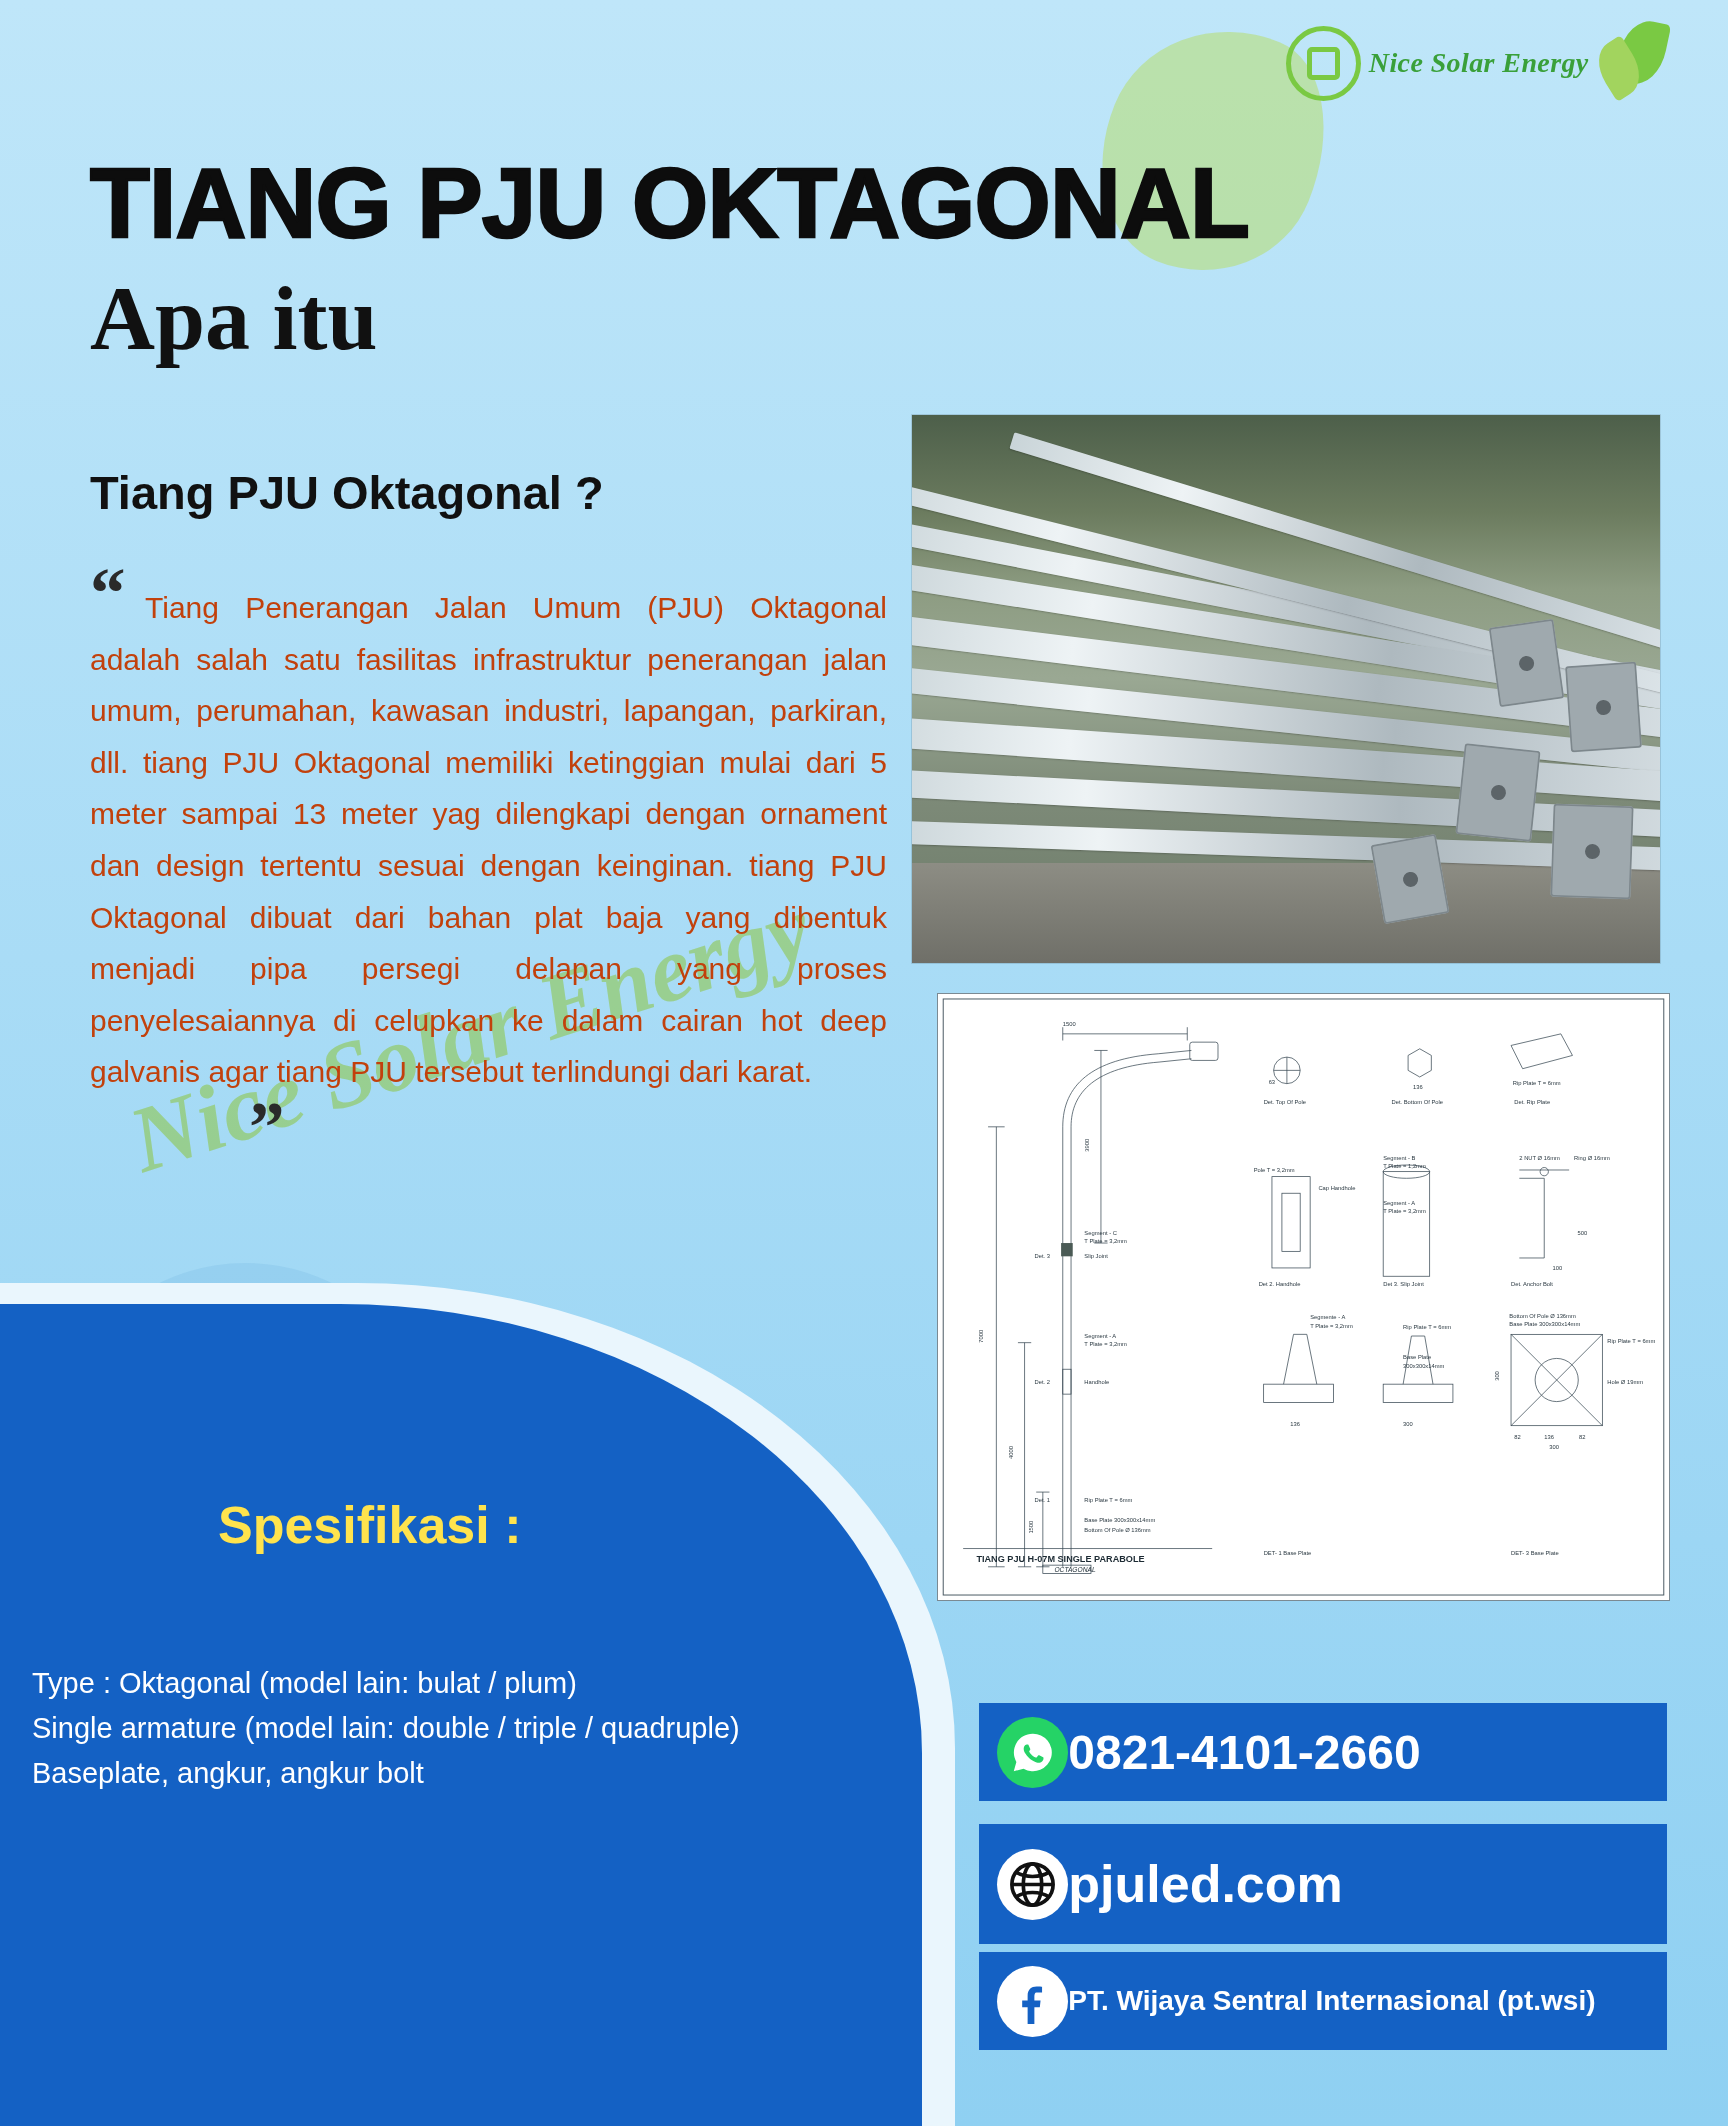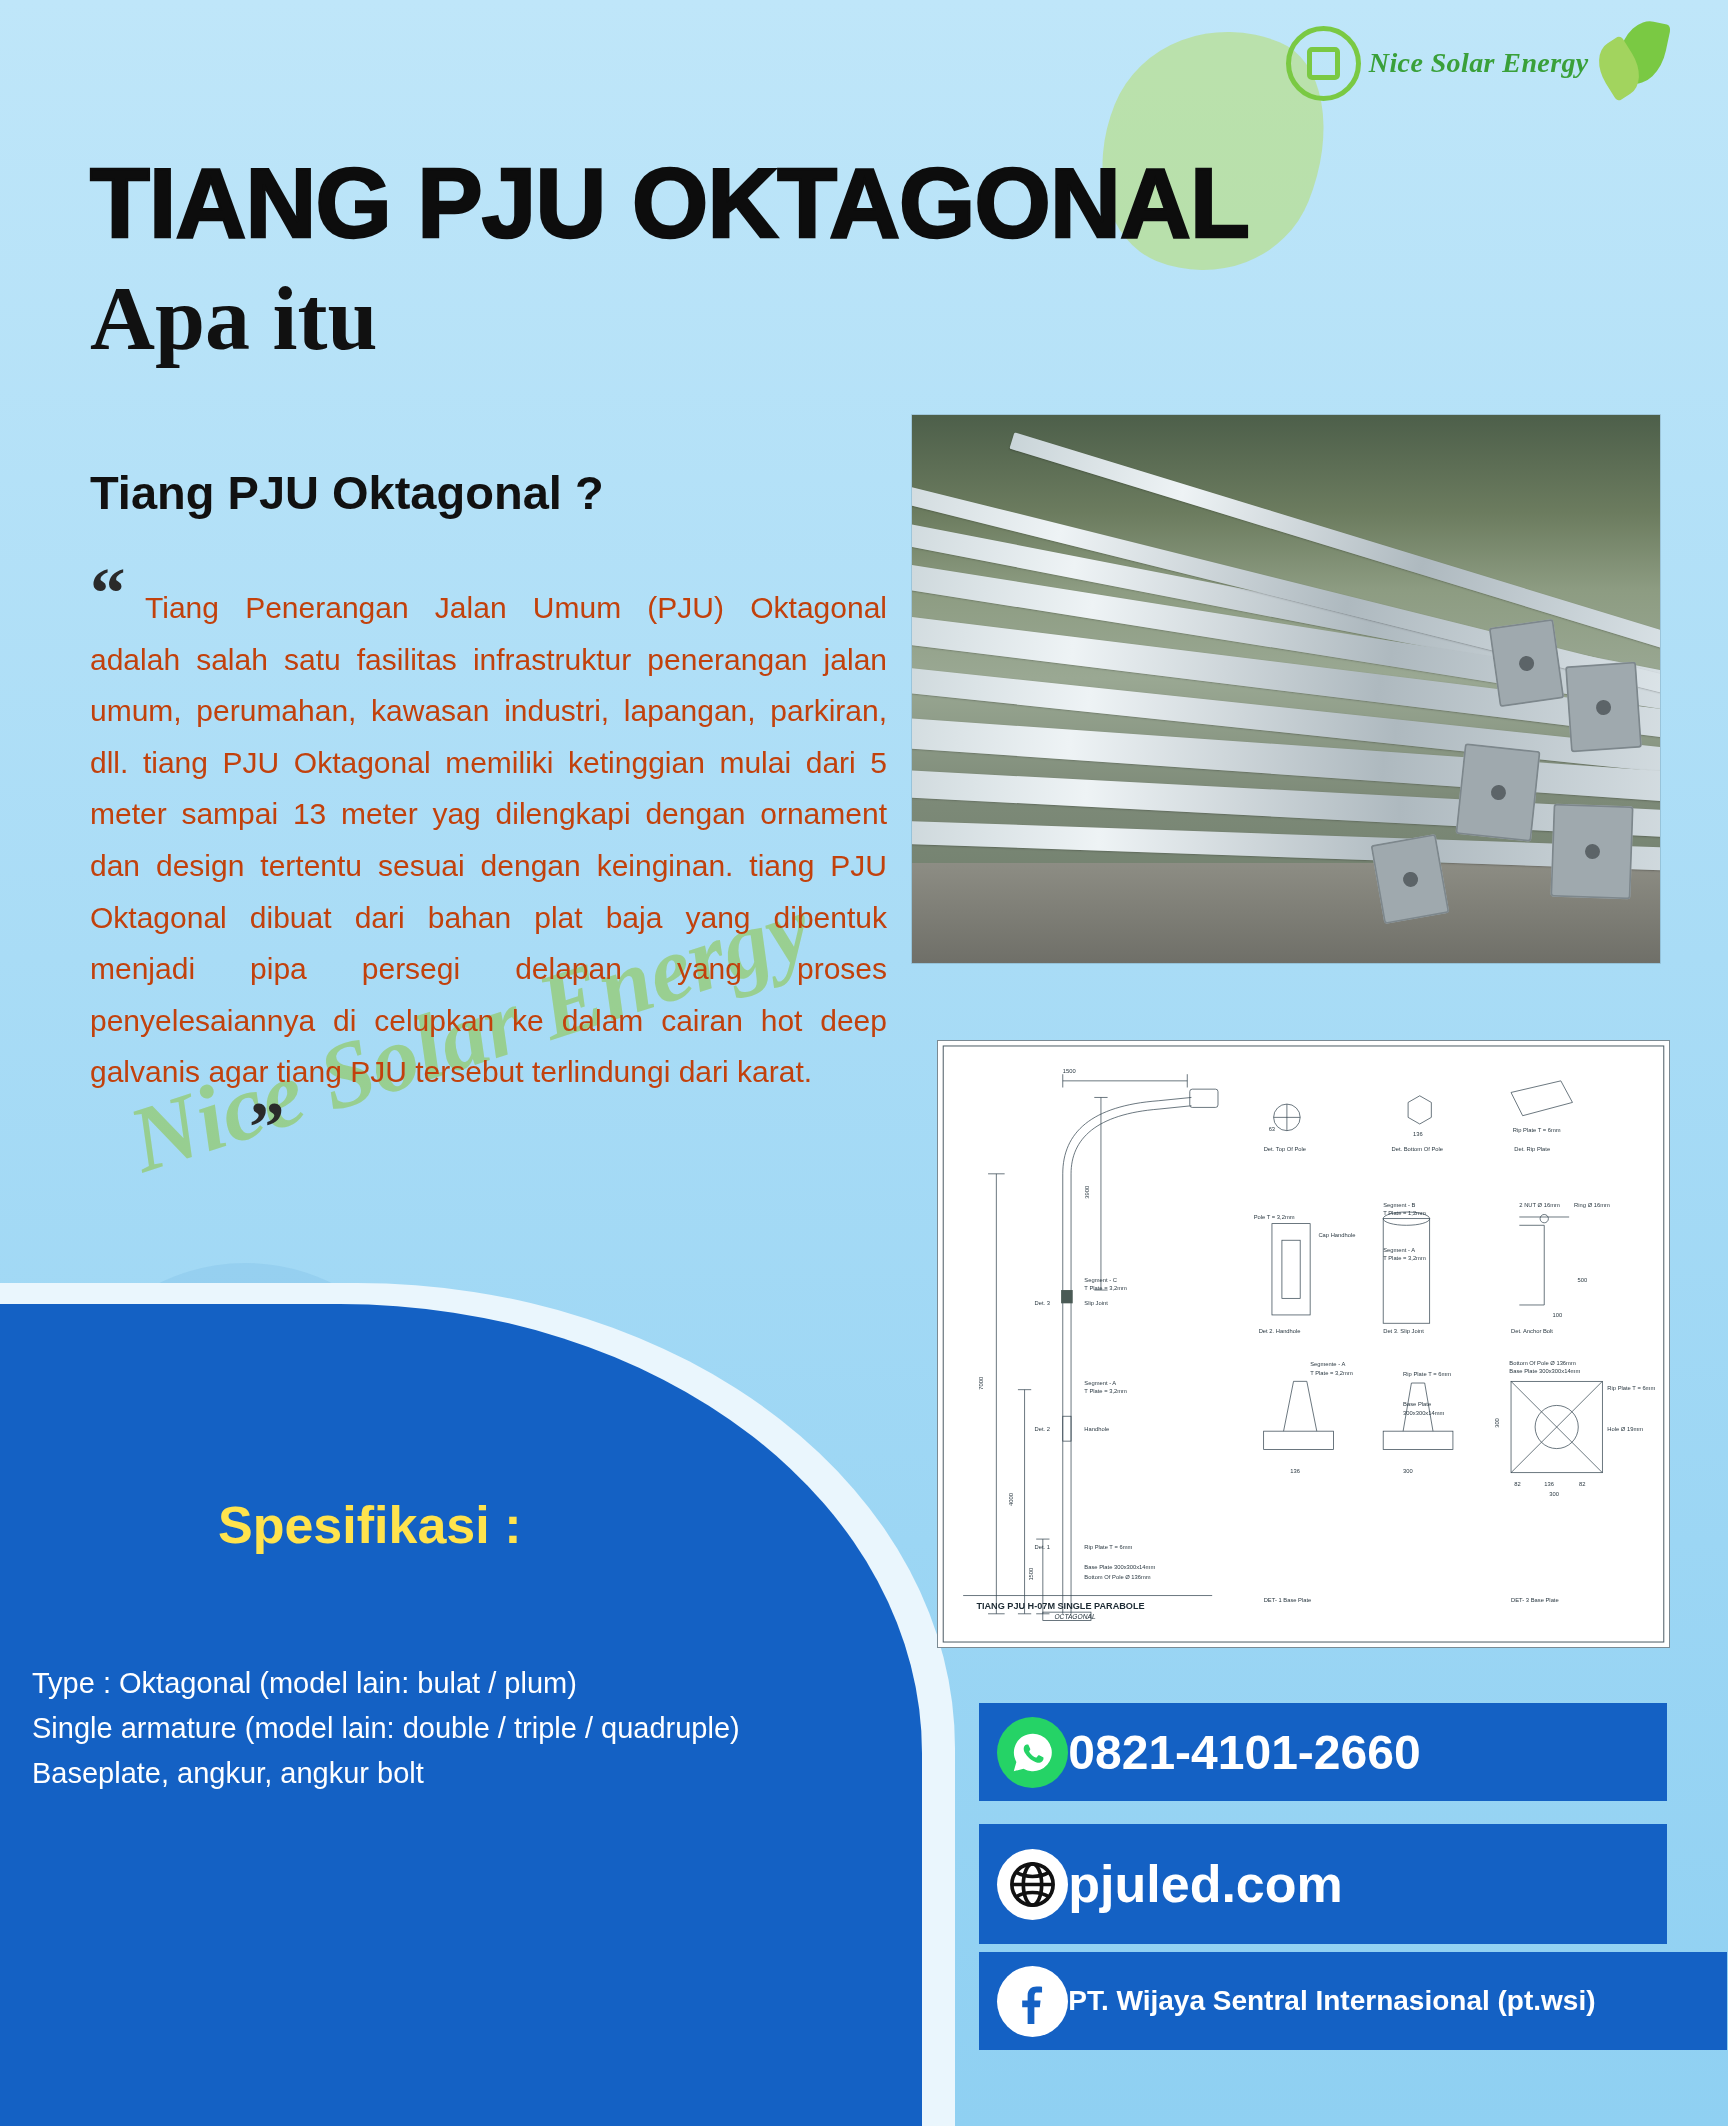--- a/index.html
+++ b/index.html
@@ -135,42 +135,42 @@
     box-shadow:inset 0 0 0 1.7px #7d878c;
   }
   .flange:after{
     content:"";position:absolute;left:50%;top:50%;width:15px;height:15px;margin:-7.5px 0 0 -7.5px;
     background:#5c6468;border-radius:50%;
   }
 
   
   .drawing{
     position:absolute;left:937px;top:993px;width:731px;height:606px;z-index:5;
-    background:#ffffff;border:0.8px solid #7b8a93;margin-top:47px;
+    background:#ffffff;border:0.8px solid #7b8a93;
   }
   .drawing svg{display:block;width:100%;height:100%;}
 
   
   .spec-title{
     position:absolute;left:218px;top:1495px;z-index:6;
     font-size:52px;font-weight:bold;color:#ffe34d;
   }
   .spec-list{
     position:absolute;left:32px;top:1661px;z-index:6;
     font-size:29px;line-height:1.55;color:#ffffff;
   }
 
   
   .contact{
     position:absolute;z-index:6;background:#1461c4;
     display:flex;align-items:center;
   }
   .c1{left:979px;top:1703px;width:688px;height:98px;}
   .c2{left:979px;top:1824px;width:688px;height:120px;}
-  .c3{left:979px;top:1952px;width:748px;height:98px;}
+  .c3{left:979px;top:1952px;width:688px;height:98px;}
   .c-ico{width:71px;height:71px;margin-left:18.3px;border-radius:50%;display:flex;align-items:center;justify-content:center;flex:0 0 auto;}
   .ico-wa{background:#25d366;}
   .ico-web{background:#ffffff;}
   .ico-fb{background:#ffffff;}
   .c-text{color:#fff;font-weight:bold;}
   .c1 .c-text{font-size:48px;}
   .c2 .c-text{font-size:52px;}
   .c3 .c-text{font-size:28px;}
   .ico-wa svg{width:45px;height:45px;fill:#fff;}
   .ico-web svg{width:55px;height:55px;}

